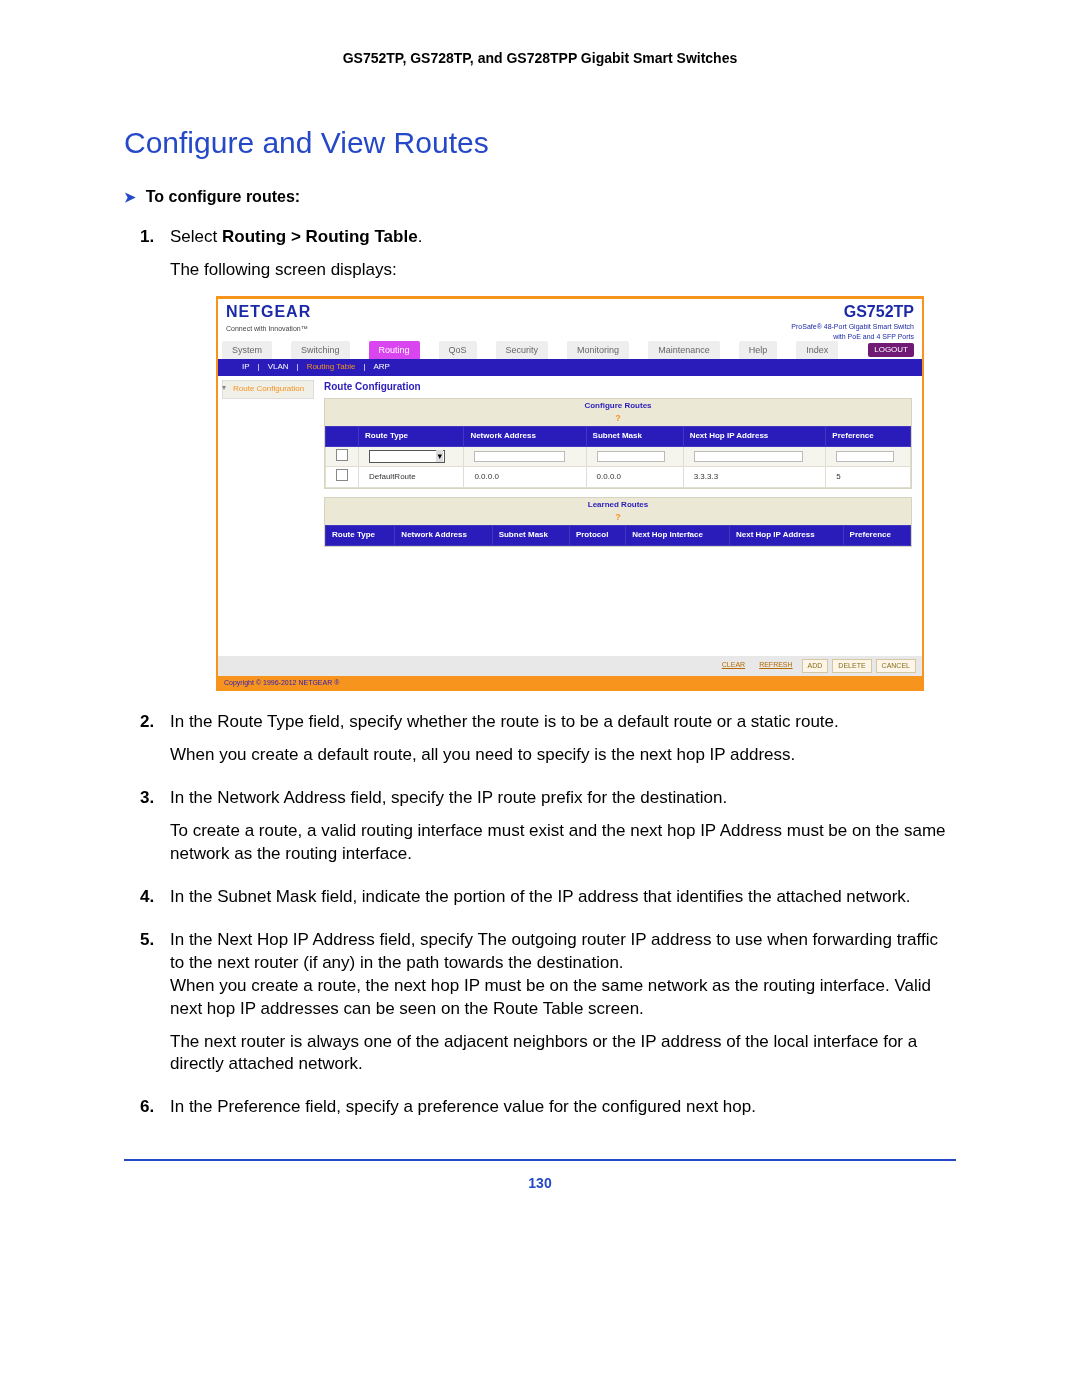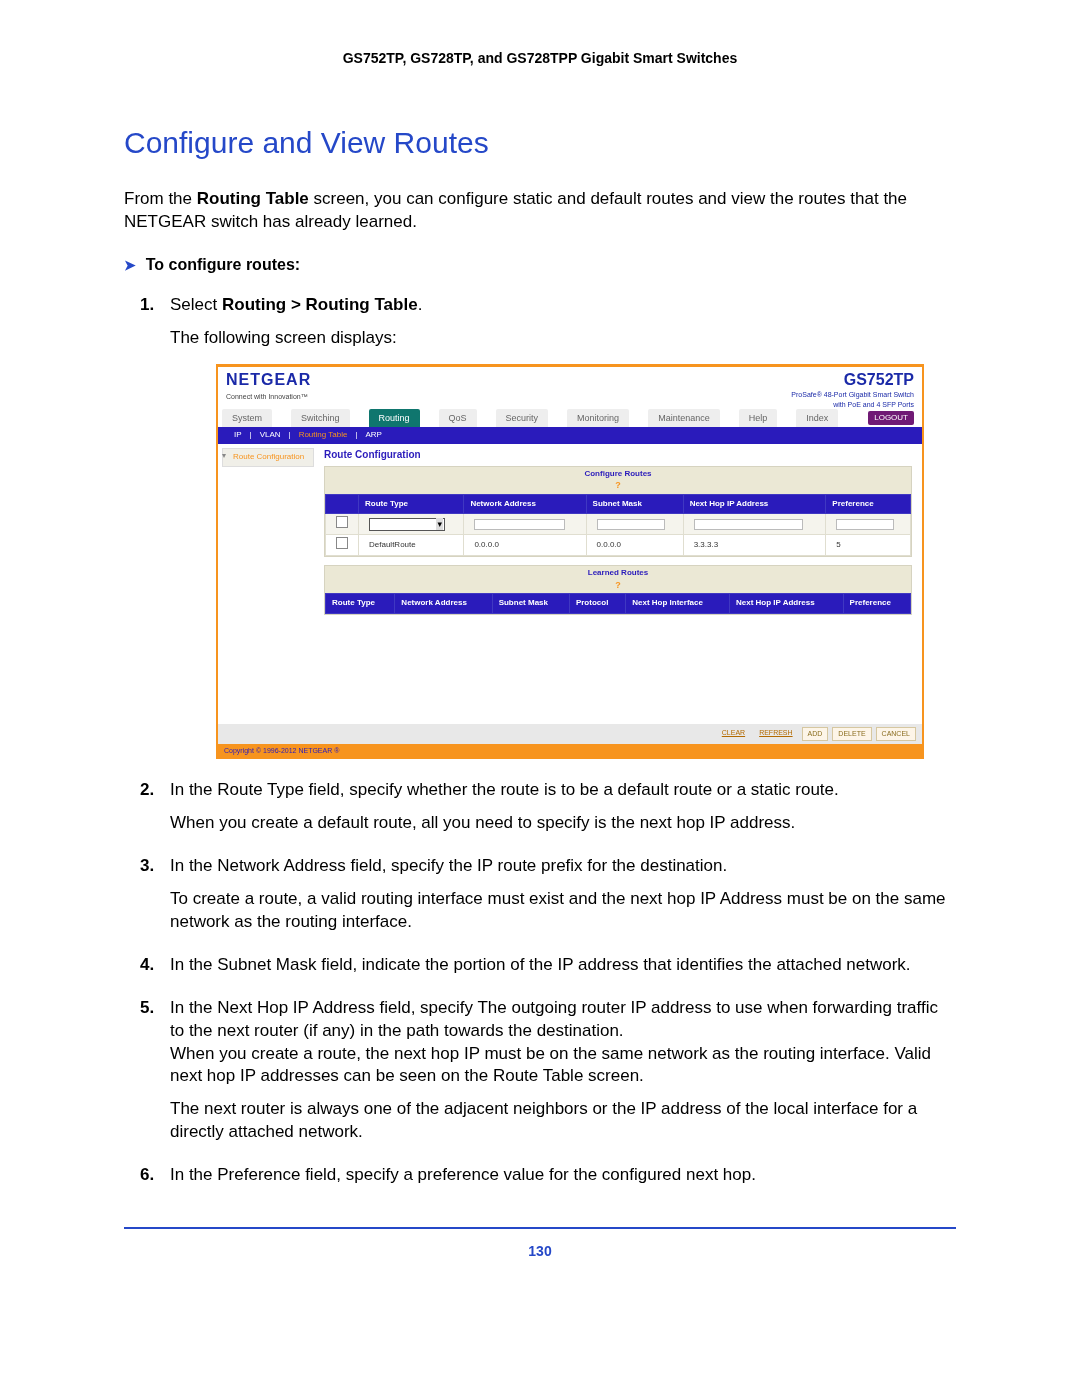--- a/index.html
+++ b/index.html
@@ -118,38 +118,38 @@
     align-items: flex-end;
   }
   .ss-tab {
     font-size: 9px;
     color: #666;
     padding: 3px 10px;
     background: #eee;
     border-radius: 2px 2px 0 0;
   }
   .ss-tab.active {
-    background: #0f766e;
+    background: #d946ef;
     color: #fff;
   }
   .ss-logout {
     margin-left: auto;
     background: #701a75;
     color: #fff;
     font-size: 8px;
     padding: 2px 6px;
     border-radius: 2px;
     margin-right: 4px;
     margin-bottom: 2px;
   }
   .ss-subbar {
     background: #2a1bbb;
     color: #fff;
     font-size: 8px;
-    padding: 3px 16px;
+    padding: 3px 24px;
     display: flex;
     gap: 8px;
   }
   .ss-subbar span.activep { color: #f7941e; }
   .ss-body {
     display: flex;
     background: #fff;
     min-height: 280px;
   }
   .ss-side {
@@ -288,23 +288,20 @@
   }
 </style>
 </head>
 <body>
 
 <div class="page">
   <div class="doc-header">GS752TP, GS728TP, and GS728TPP Gigabit Smart Switches</div>
 
   <h1 class="section-title">Configure and View Routes</h1>
 
-  <p class="intro">
-    <span>From the </span><b>Routing Table</b><span> screen, you can configure static and default routes and view the routes that the NETGEAR switch has already learned.</span>
-  </p>
 
   <div class="to-config-line">
     <span class="chevron-icon">➤</span>
     <span>To configure routes:</span>
   </div>
 
   <ol class="steps">
     <li>
       <span>Select </span><b>Routing &gt; Routing Table</b><span>.</span>
       <p>The following screen displays:</p>

